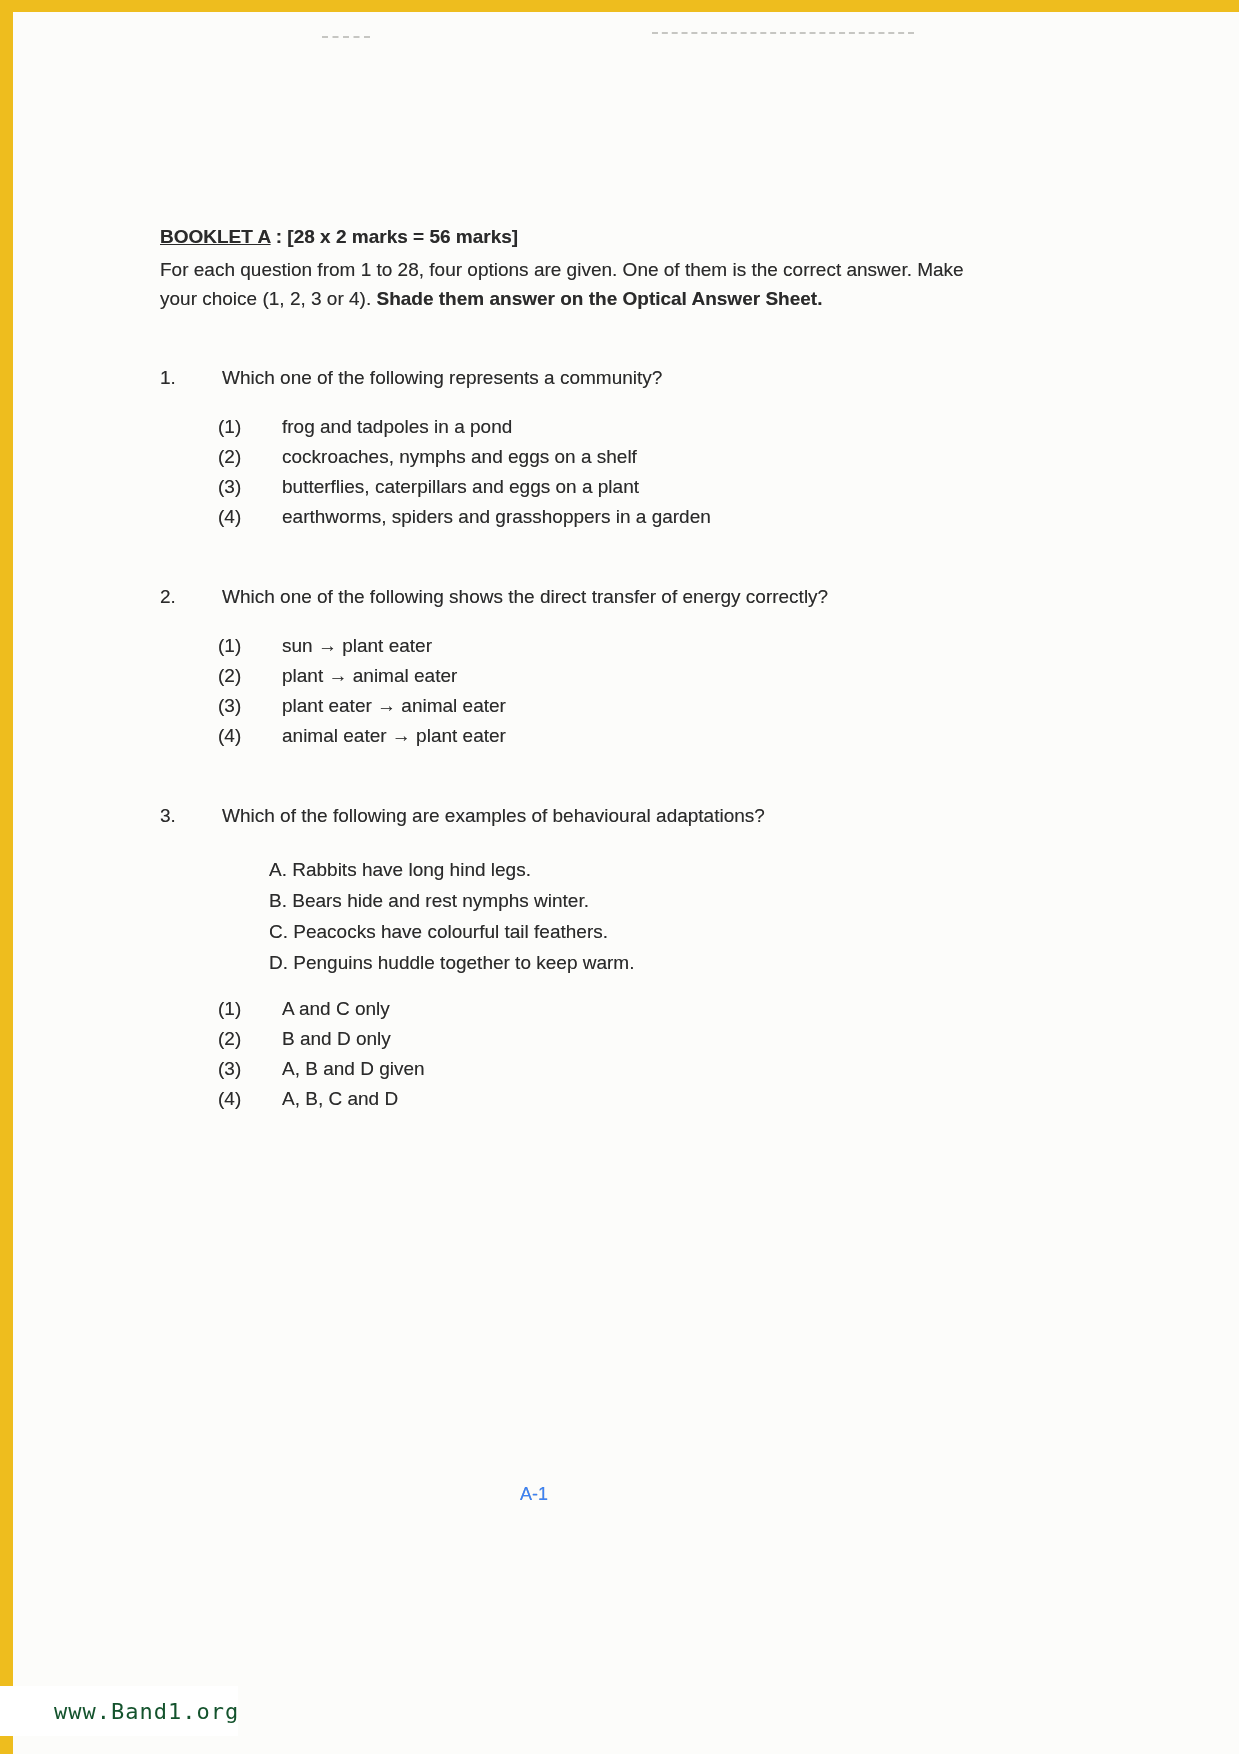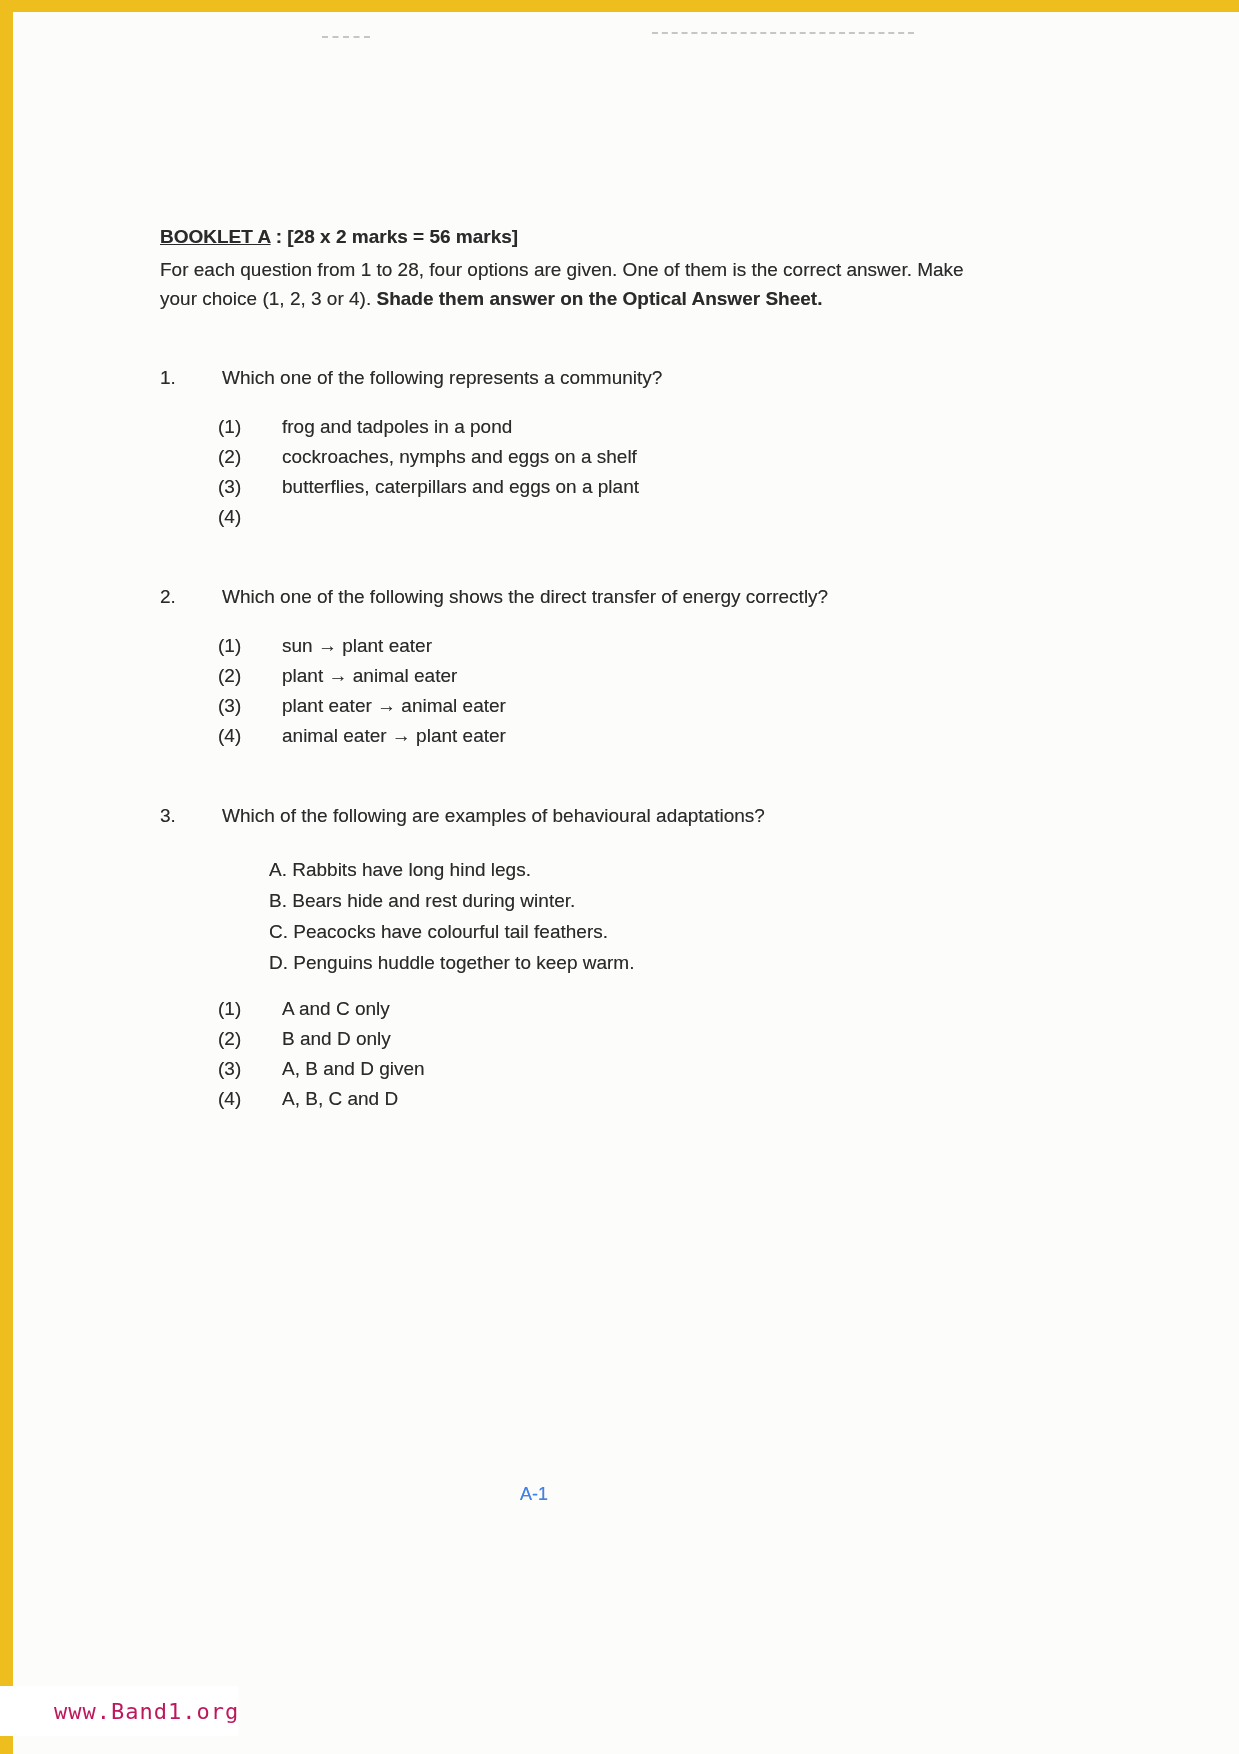--- a/index.html
+++ b/index.html
@@ -74,21 +74,21 @@
     background: #ffffff;
     display: flex;
     align-items: center;
     padding-left: 54px;
     box-sizing: border-box;
   }
   .brand-text {
     font-family: "DejaVu Sans Mono", monospace;
     font-size: 22px;
     letter-spacing: 1px;
-    color: #be185d;
+    color: #14532d;
   }
 </style>
 </head>
 <body>
 
 <div class="page">
 
   <div class="edge-top"></div>
   <div class="edge-left"></div>
   <div class="artifact a1"></div>
@@ -117,20 +117,21 @@
         <div class="opt">
           <span class="opt-label">(2)</span>
           <span>cockroaches, nymphs and eggs on a shelf</span>
         </div>
         <div class="opt">
           <span class="opt-label">(3)</span>
           <span>butterflies, caterpillars and eggs on a plant</span>
         </div>
         <div class="opt">
           <span class="opt-label">(4)</span>
+          <span>earthworms, spiders and grasshoppers in a garden</span>
         </div>
       </div>
     </div>
 
     <div class="question">
       <div class="q-head">
         <span class="q-num">2.</span>
         <span>Which one of the following shows the direct transfer of energy correctly?</span>
       </div>
       <div class="opts">
@@ -153,21 +154,21 @@
       </div>
     </div>
 
     <div class="question">
       <div class="q-head">
         <span class="q-num">3.</span>
         <span>Which of the following are examples of behavioural adaptations?</span>
       </div>
       <div class="statements">
         <div>A. Rabbits have long hind legs.</div>
-        <div>B. Bears hide and rest during winter.</div>
+        <div>B. Bears hide and rest nymphs winter.</div>
         <div>C. Peacocks have colourful tail feathers.</div>
         <div>D. Penguins huddle together to keep warm.</div>
       </div>
       <div class="opts q3-opts">
         <div class="opt">
           <span class="opt-label">(1)</span>
           <span>A and C only</span>
         </div>
         <div class="opt">
           <span class="opt-label">(2)</span>

